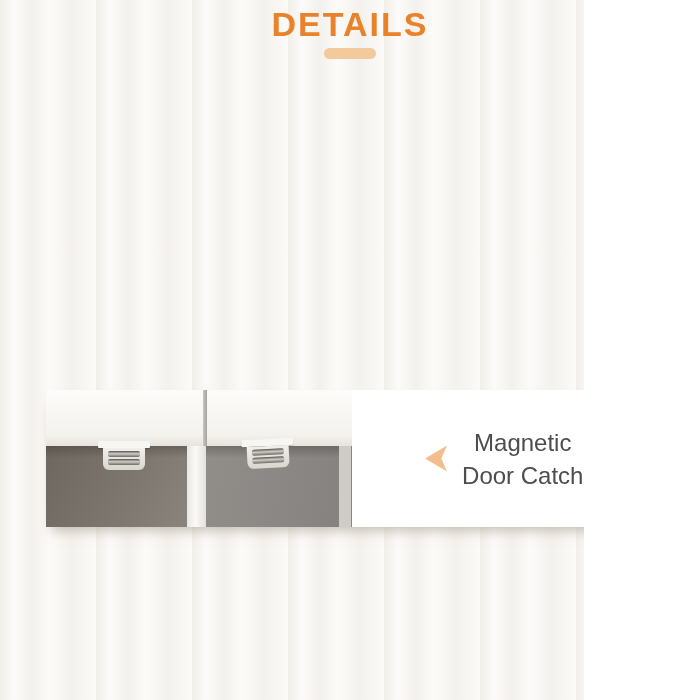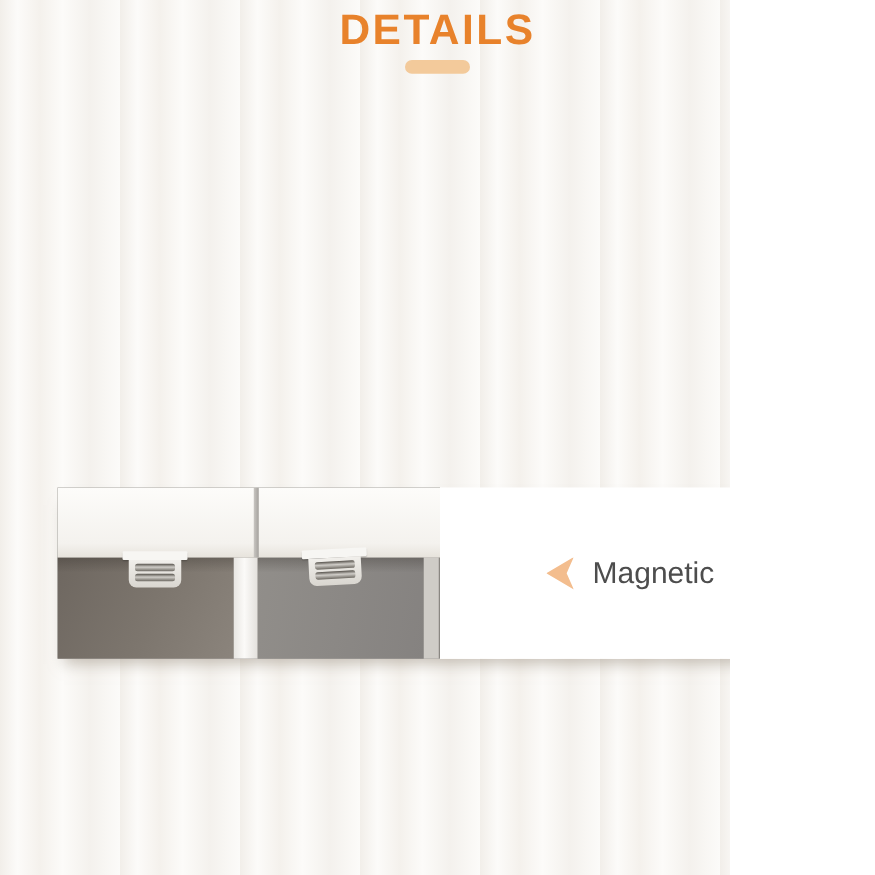--- a/index.html
+++ b/index.html
@@ -132,18 +132,19 @@
         <div class="catch-body">
           <div class="catch-strip"></div>
           <div class="catch-strip"></div>
         </div>
       </div>
     </div>
     <div class="half card">
       <span class="arrow arrow-left"></span>
       <div class="caption">
         <div>Magnetic</div>
+        <div>Door Catch</div>
       </div>
     </div>
   </div>
 
 
 </div>
 
 </body></html>

